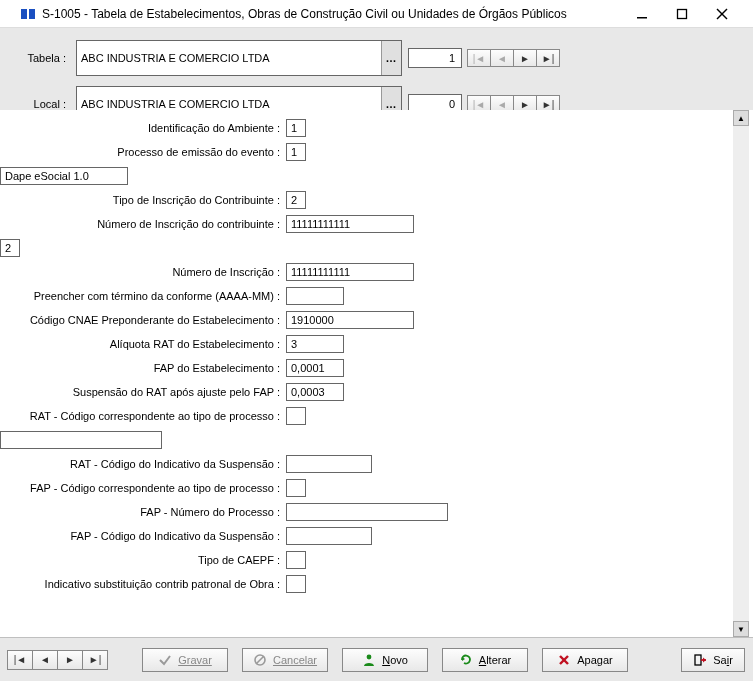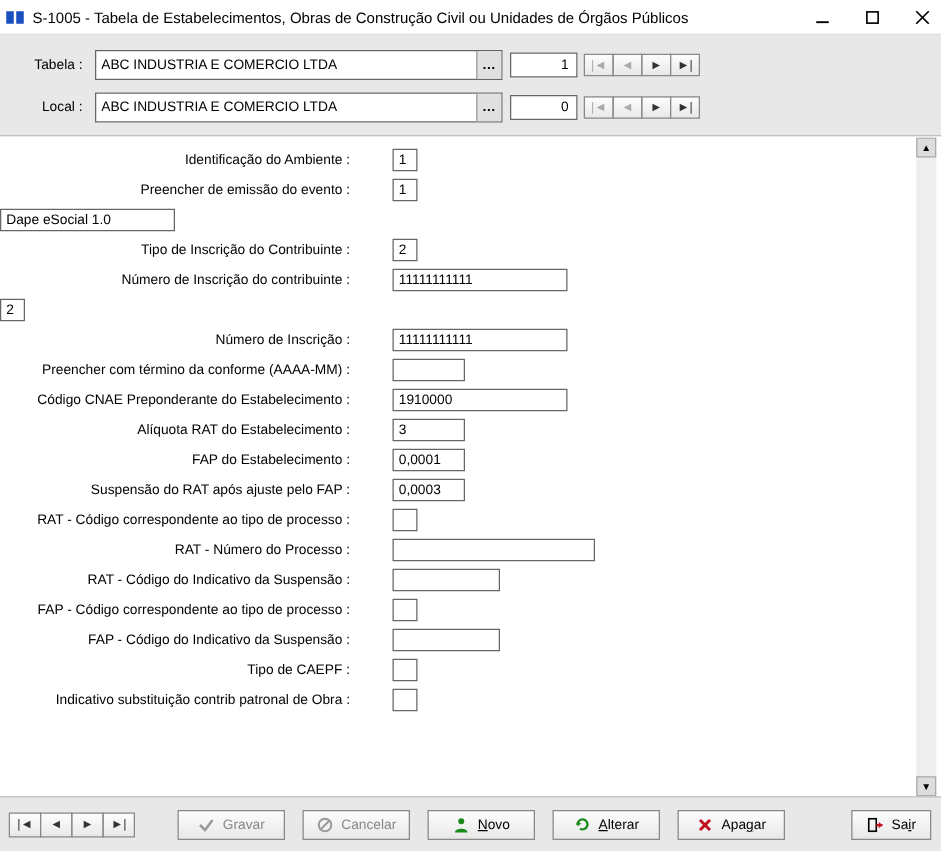--- a/index.html
+++ b/index.html
@@ -12,21 +12,21 @@
     width: 753px;
     height: 681px;
     overflow: hidden;
     position: relative;
   }
   .titlebar {
     display: flex;
     align-items: center;
     height: 28px;
     background: #fff;
-    padding: 0 4px;
+    padding: 0 20px;
     border-bottom: 1px solid #ddd;
   }
   .titlebar .app-icon {
     width: 16px; height: 16px;
     display: inline-flex; align-items:center; justify-content:center;
     margin-right: 6px;
   }
   .titlebar .title { flex: 1; font-size: 12px; color: #000; }
   .titlebar .win-btns { display:flex; gap: 18px; align-items:center; }
   .titlebar .win-btn {
@@ -38,21 +38,21 @@
     background: #e8e8e8;
     padding: 12px 10px 10px 10px;
     border-bottom: 1px solid #bfbfbf;
   }
   .hrow { display:flex; align-items:center; gap:6px; margin-bottom:10px; }
   .hlabel { width: 60px; text-align:right; padding-right:4px; }
   .combobox {
     display:flex; align-items:center;
     background:#fff;
     border:1px solid #666;
-    height:24px;
+    height:36px;
     width: 326px;
   }
   .combobox input {
     flex:1; border:none; outline:none; font: inherit; padding:0 4px; height:100%;
     background:transparent;
   }
   .combobox .dots {
     width:20px; height:100%;
     background:#e0e0e0;
     border-left:1px solid #999;
@@ -74,32 +74,32 @@
   }
   .navbtn.disabled { color:#aaa; cursor:default; }
 
   .form-area {
     position:absolute;
     top: 110px; left:0; right:0; bottom: 44px;
     background:#fff;
     overflow:hidden;
   }
   .form-inner { padding: 6px 0 6px 0; }
-  .frow { display:flex; align-items:center; height:24px;gap:28px; }
+  .frow { display:flex; align-items:center; height:24px; }
   .flabel {
     width: 286px; text-align:right; padding-right:6px;
     color:#000;
   }
   .fval input {
     background:#fff; border:1px solid #666; height:18px;
     font:inherit; padding:0 4px; outline:none;
   }
   .w-tiny { width: 20px; }
   .w-sm { width: 58px; }
-  .w-md { width: 140px; }
+  .w-md { width: 128px; }
   .w-lg { width: 162px; }
   .w-wide { width: 86px; }
 
   .scroll-indicator {
     position:absolute; right:4px; top:0; bottom:0; width:16px;
     background:#eee;
   }
   .scroll-arrow {
     position:absolute; width:16px; height:16px;
     background:#ddd; border:1px solid #aaa;
@@ -120,21 +120,21 @@
   .footer .navgrp { margin-right: 20px; }
   .footer .navgrp .navbtn { width:26px; height:20px; }
   .btn {
     height:24px; min-width:86px;
     background:linear-gradient(#fdfdfd,#e8e8e8);
     border:1px solid #888;
     display:flex; align-items:center; justify-content:center;
     gap:6px; cursor:pointer; font:inherit; color:#000;
     padding: 0 10px;
   }
-  .btn.disabled { color:#888; cursor:default; }
+  .btn.disabled { color:#888; cursor:default;text-decoration:underline; }
   .btn .u { text-decoration: underline; }
   .btn .ico { width:14px; height:14px; display:inline-flex; align-items:center; justify-content:center; }
   .footer .spacer { flex:1; }
 </style>
 </head>
 <body>
 
 <div class="titlebar">
   <span class="app-icon">
     <svg viewBox="0 0 16 16" width="16" height="16">
@@ -194,21 +194,21 @@
   </div>
 </div>
 
 <div class="form-area">
   <div class="form-inner" id="form-rows">
       <div class="frow">
         <div class="flabel">Identificação do Ambiente :</div>
         <div class="fval"><input class="w-tiny" value="1" style=""></div>
       </div>
       <div class="frow">
-        <div class="flabel">Preencher de emissão do evento :</div>
+        <div class="flabel">Processo de emissão do evento :</div>
         <div class="fval"><input class="w-tiny" value="1" style=""></div>
       </div>
       <div class="frow">
         <div class="fval"><input class="w-md" value="Dape eSocial 1.0" style=""></div>
       </div>
       <div class="frow">
         <div class="flabel">Tipo de Inscrição do Contribuinte :</div>
         <div class="fval"><input class="w-tiny" value="2" style=""></div>
       </div>
       <div class="frow">
@@ -240,30 +240,33 @@
       </div>
       <div class="frow">
         <div class="flabel">Suspensão do RAT após ajuste pelo FAP :</div>
         <div class="fval"><input class="w-sm" value="0,0003" style=""></div>
       </div>
       <div class="frow">
         <div class="flabel">RAT - Código correspondente ao tipo de processo :</div>
         <div class="fval"><input class="w-tiny" style=""></div>
       </div>
       <div class="frow">
-        <div class="flabel">RAT - Número do Processo :</div>
         <div class="fval"><input class="w-lg" style=""></div>
       </div>
       <div class="frow">
         <div class="flabel">RAT - Código do Indicativo da Suspensão :</div>
         <div class="fval"><input class="w-wide" style=""></div>
       </div>
       <div class="frow">
         <div class="flabel">FAP - Código correspondente ao tipo de processo :</div>
         <div class="fval"><input class="w-tiny" style=""></div>
+      </div>
+      <div class="frow">
+        <div class="flabel">FAP - Número do Processo :</div>
+        <div class="fval"><input class="w-lg" style=""></div>
       </div>
       <div class="frow">
         <div class="flabel">FAP - Código do Indicativo da Suspensão :</div>
         <div class="fval"><input class="w-wide" style=""></div>
       </div>
       <div class="frow">
         <div class="flabel">Tipo de CAEPF :</div>
         <div class="fval"><input class="w-tiny" style=""></div>
       </div>
       <div class="frow">

